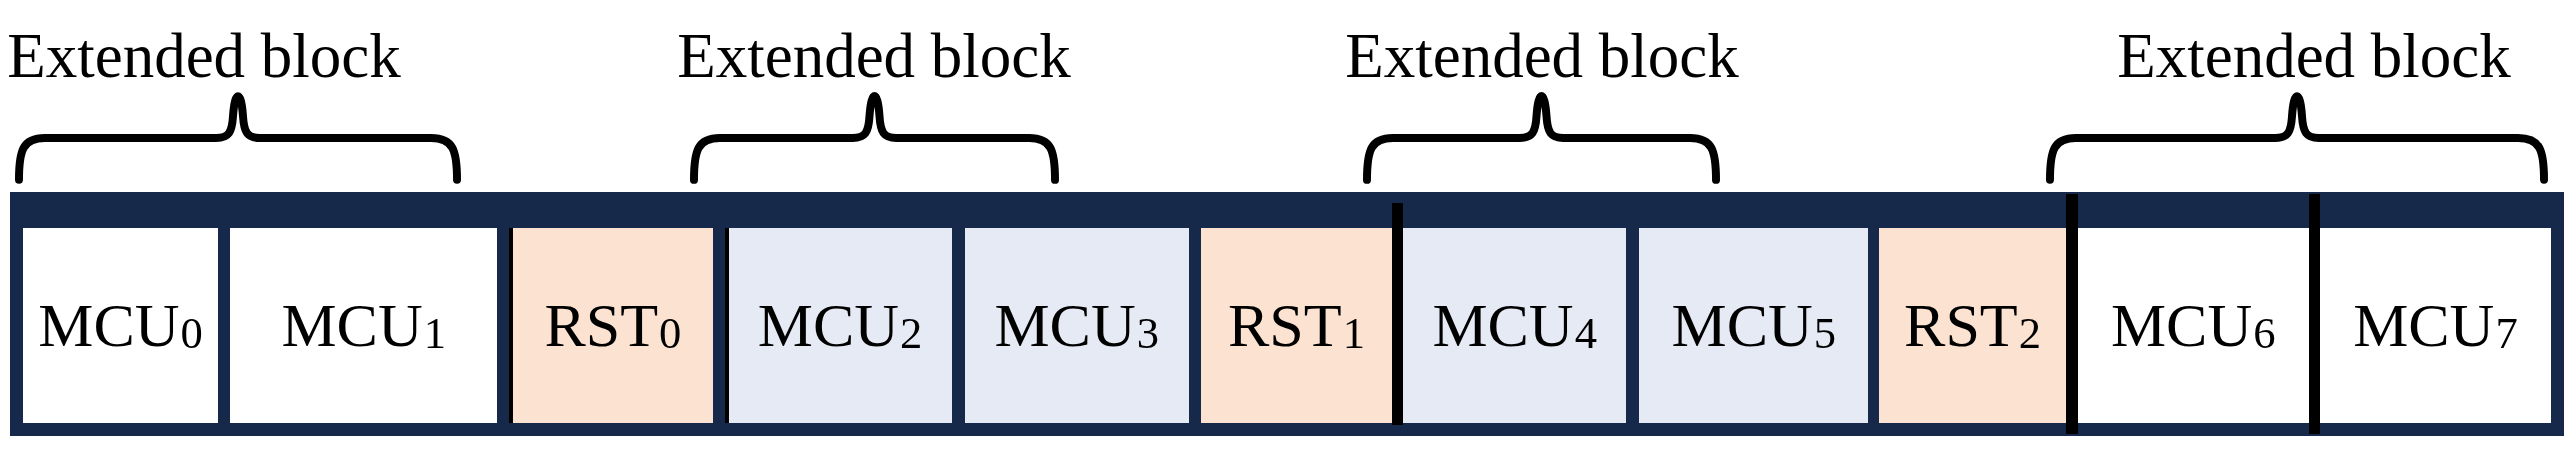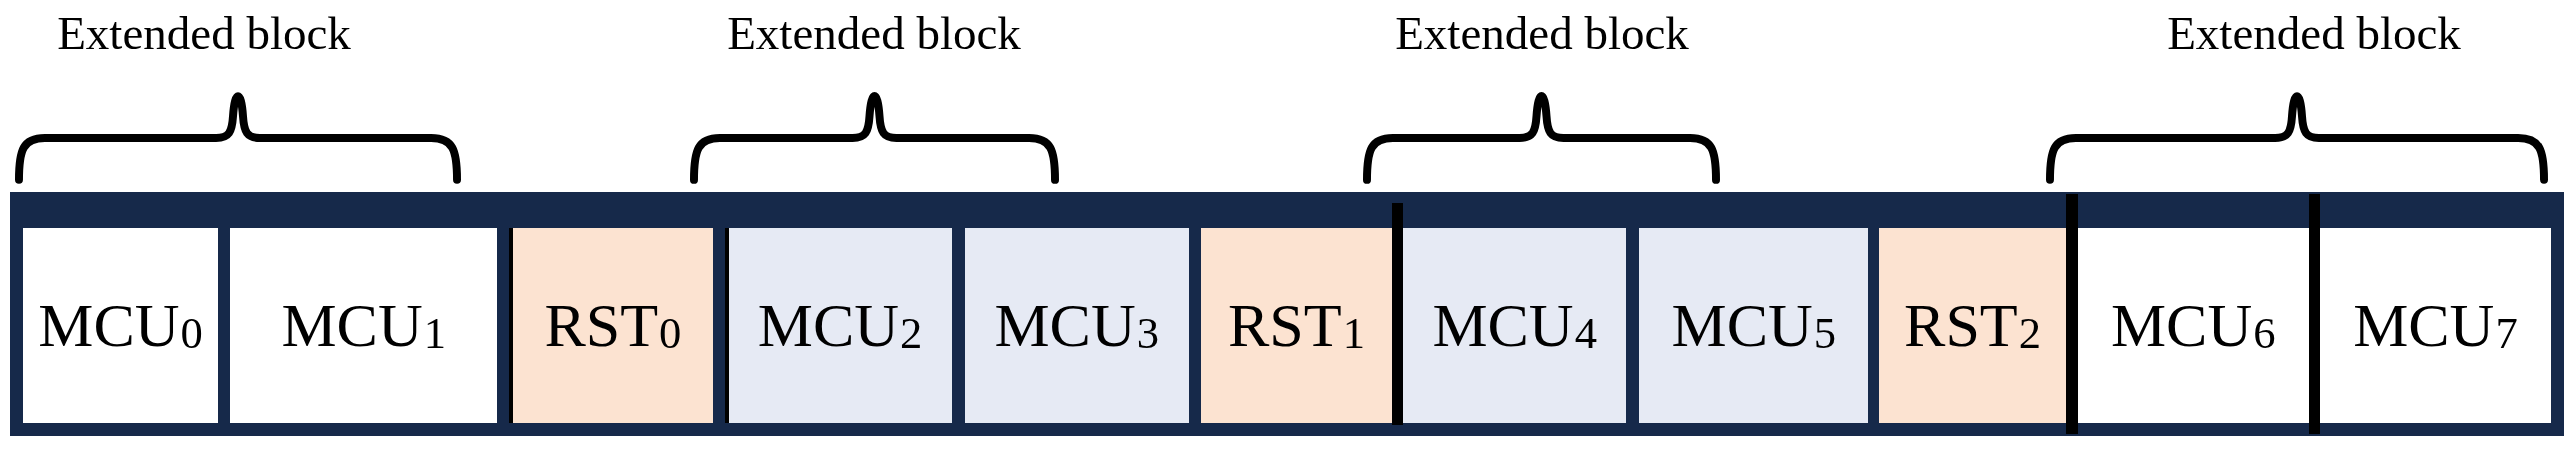--- a/index.html
+++ b/index.html
@@ -5,23 +5,23 @@
   html,body{margin:0;padding:0;background:#fff;}
   #canvas{
     position:relative;
     width:2576px;height:457px;
     background:var(--background,#fff);
     font-family:"Liberation Serif","DejaVu Serif",serif;
     color:var(--text,#000);
     overflow:hidden;
   }
   .eb-label{
-    position:absolute;top:6px;
+    position:absolute;top:20px;
     transform:translateX(-50%);
-    font-size:47px;line-height:1.15;
+    font-size:63px;line-height:1.15;
     white-space:nowrap;
     color:var(--text,#000);
   }
   .brace{position:absolute;top:86px;}
   .brace path{
     fill:none;
     stroke:var(--line,#000);
     stroke-width:8;
     stroke-linecap:round;
     stroke-linejoin:round;

